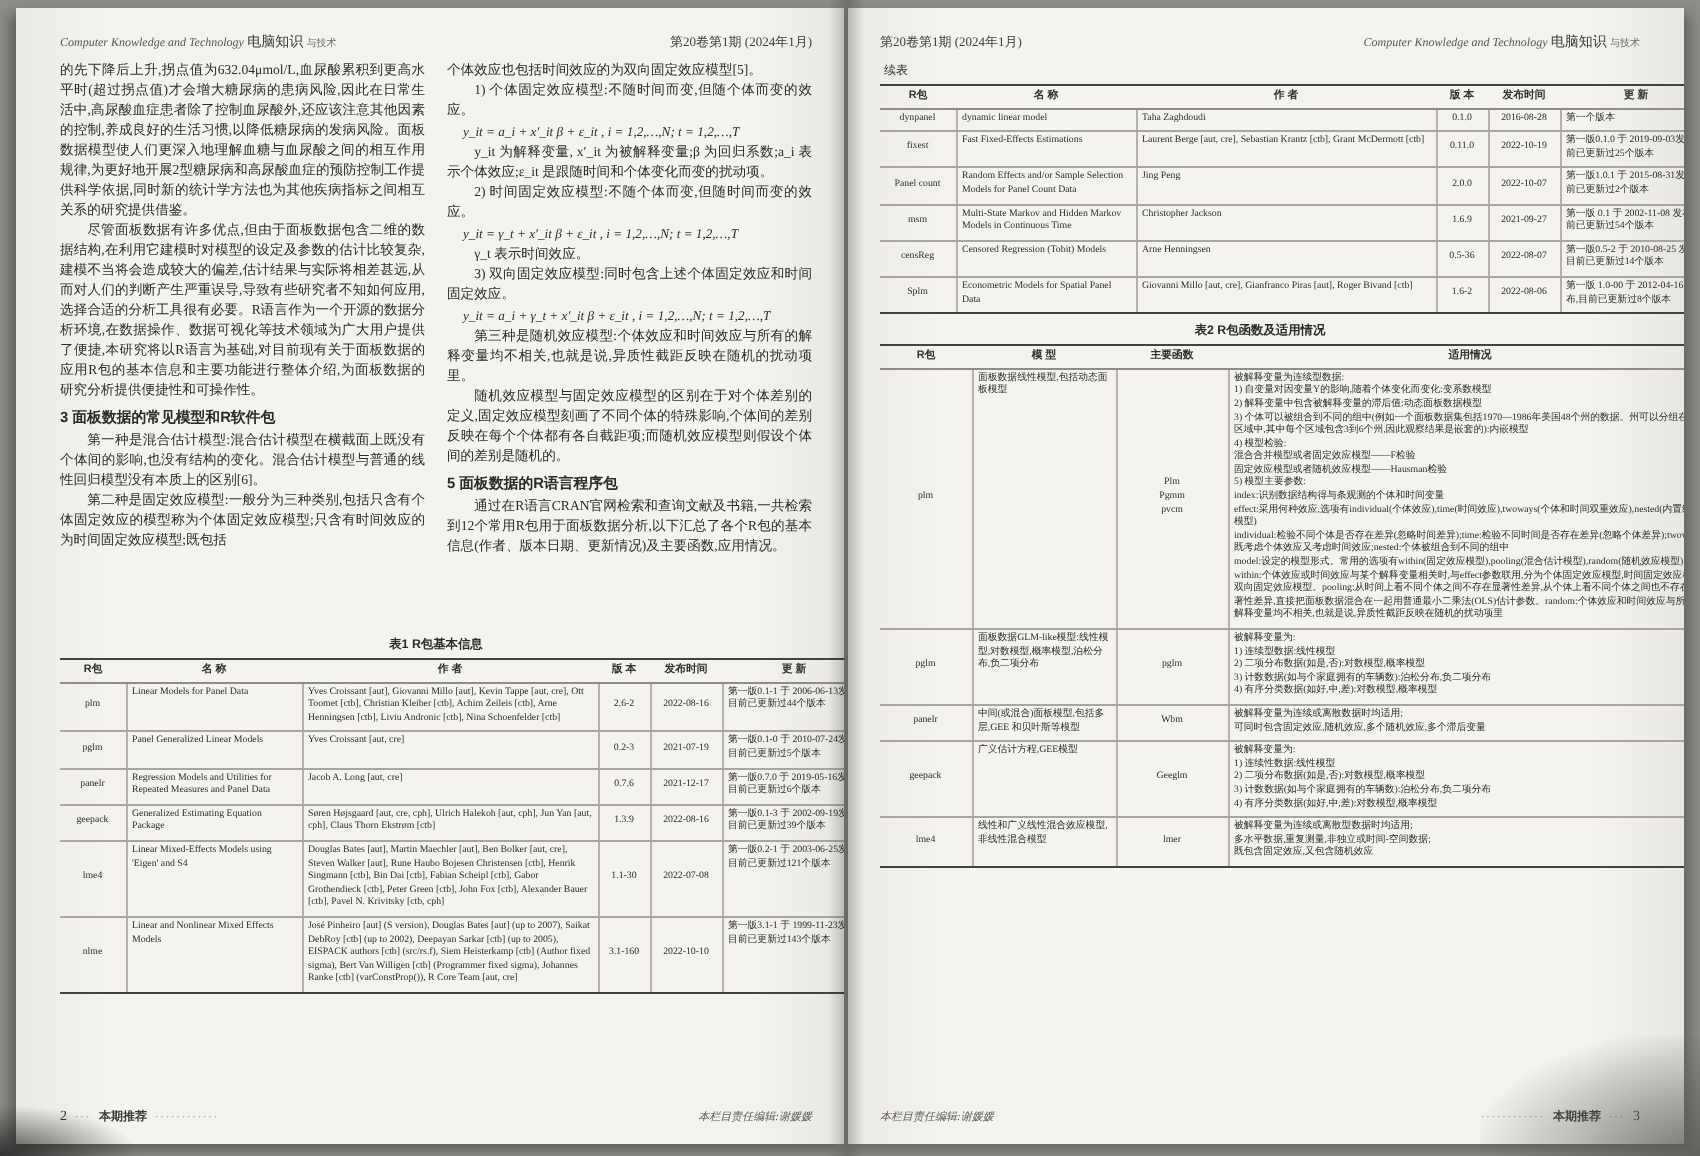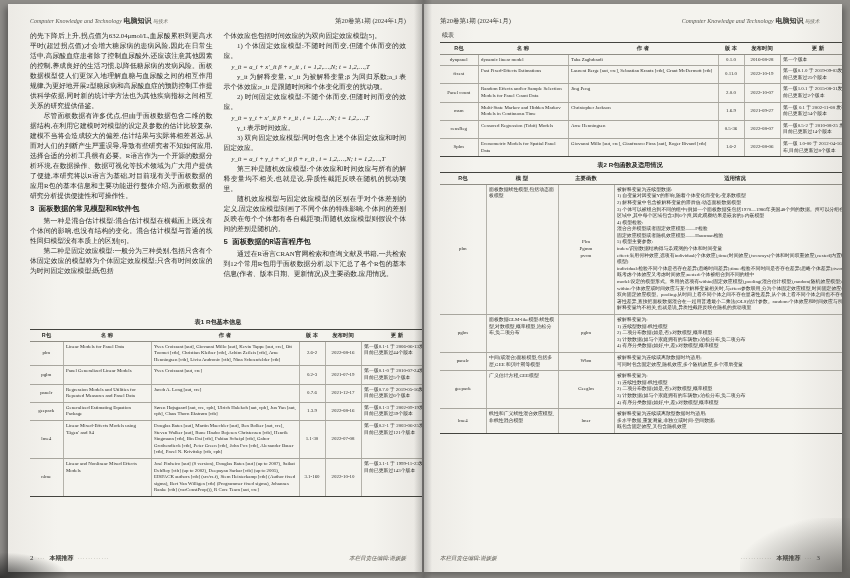--- a/index.html
+++ b/index.html
@@ -15,29 +15,29 @@
            background:radial-gradient(ellipse at 0% 100%, rgba(20,20,20,.75), rgba(20,20,20,0) 70%); }
   .shadow-br { position:absolute; right:0; bottom:0; width:110px; height:60px;
            background:radial-gradient(ellipse at 100% 100%, rgba(90,88,84,.8), rgba(90,88,84,0) 75%); }
 
   .inner { position:relative; width:100%; height:100%; padding:12px 16px 10px 22px; }
   .page-right .inner { padding:12px 22px 10px 16px; }
 
   .runhead { display:flex; justify-content:space-between; align-items:baseline;
              font-size:6.5px; color:#4a4a46; border-bottom:none; margin-bottom:5px; }
   .jname-en { font-style:italic; font-size:6px; color:#55554f; }
-  .jname-cn { font-weight:bold; font-size:7px; color:#3a3a36; }
+  .jname-cn { font-weight:normal; font-size:7px; color:#3a3a36; }
   .jname-sm { font-size:5px; color:#6a6a62; }
   .issue { font-size:6.5px; color:#3d3d39; }
 
   .cols { display:flex; gap:11px; height:283px; overflow:hidden; }
   .col { width:50%; font-size:6.8px; line-height:10px; text-align:justify; }
   .para { text-indent:2em; }
   .para.noindent { text-indent:0; }
-  .sect { font-weight:bold; font-size:7.4px; margin:3px 0 2px 0; font-family:Liberation Mono, monospace; }
+  .sect { font-weight:bold; font-size:7.4px; margin:3px 0 2px 0; font-family:Liberation Sans, sans-serif; }
   .eq { font-style:italic; font-size:6.6px; margin:1px 0 1px 8px; line-height:9px; }
 
   .tbl-title { text-align:center; font-weight:bold; font-size:6.2px; margin:4px 0 2px 0;
                font-family:"Liberation Sans",sans-serif; }
   .cont-label { font-size:6px; margin:1px 0 2px 2px; }
 
   table { width:100%; border-collapse:collapse; table-layout:fixed; }
   .dtable { font-size:4.9px; line-height:6.6px; }
   .dtable th { font-weight:bold; font-size:5.4px; padding:2px 1px; border-top:1.2px solid #44443f;
                border-bottom:.6px solid #8f8d85; text-align:center;

